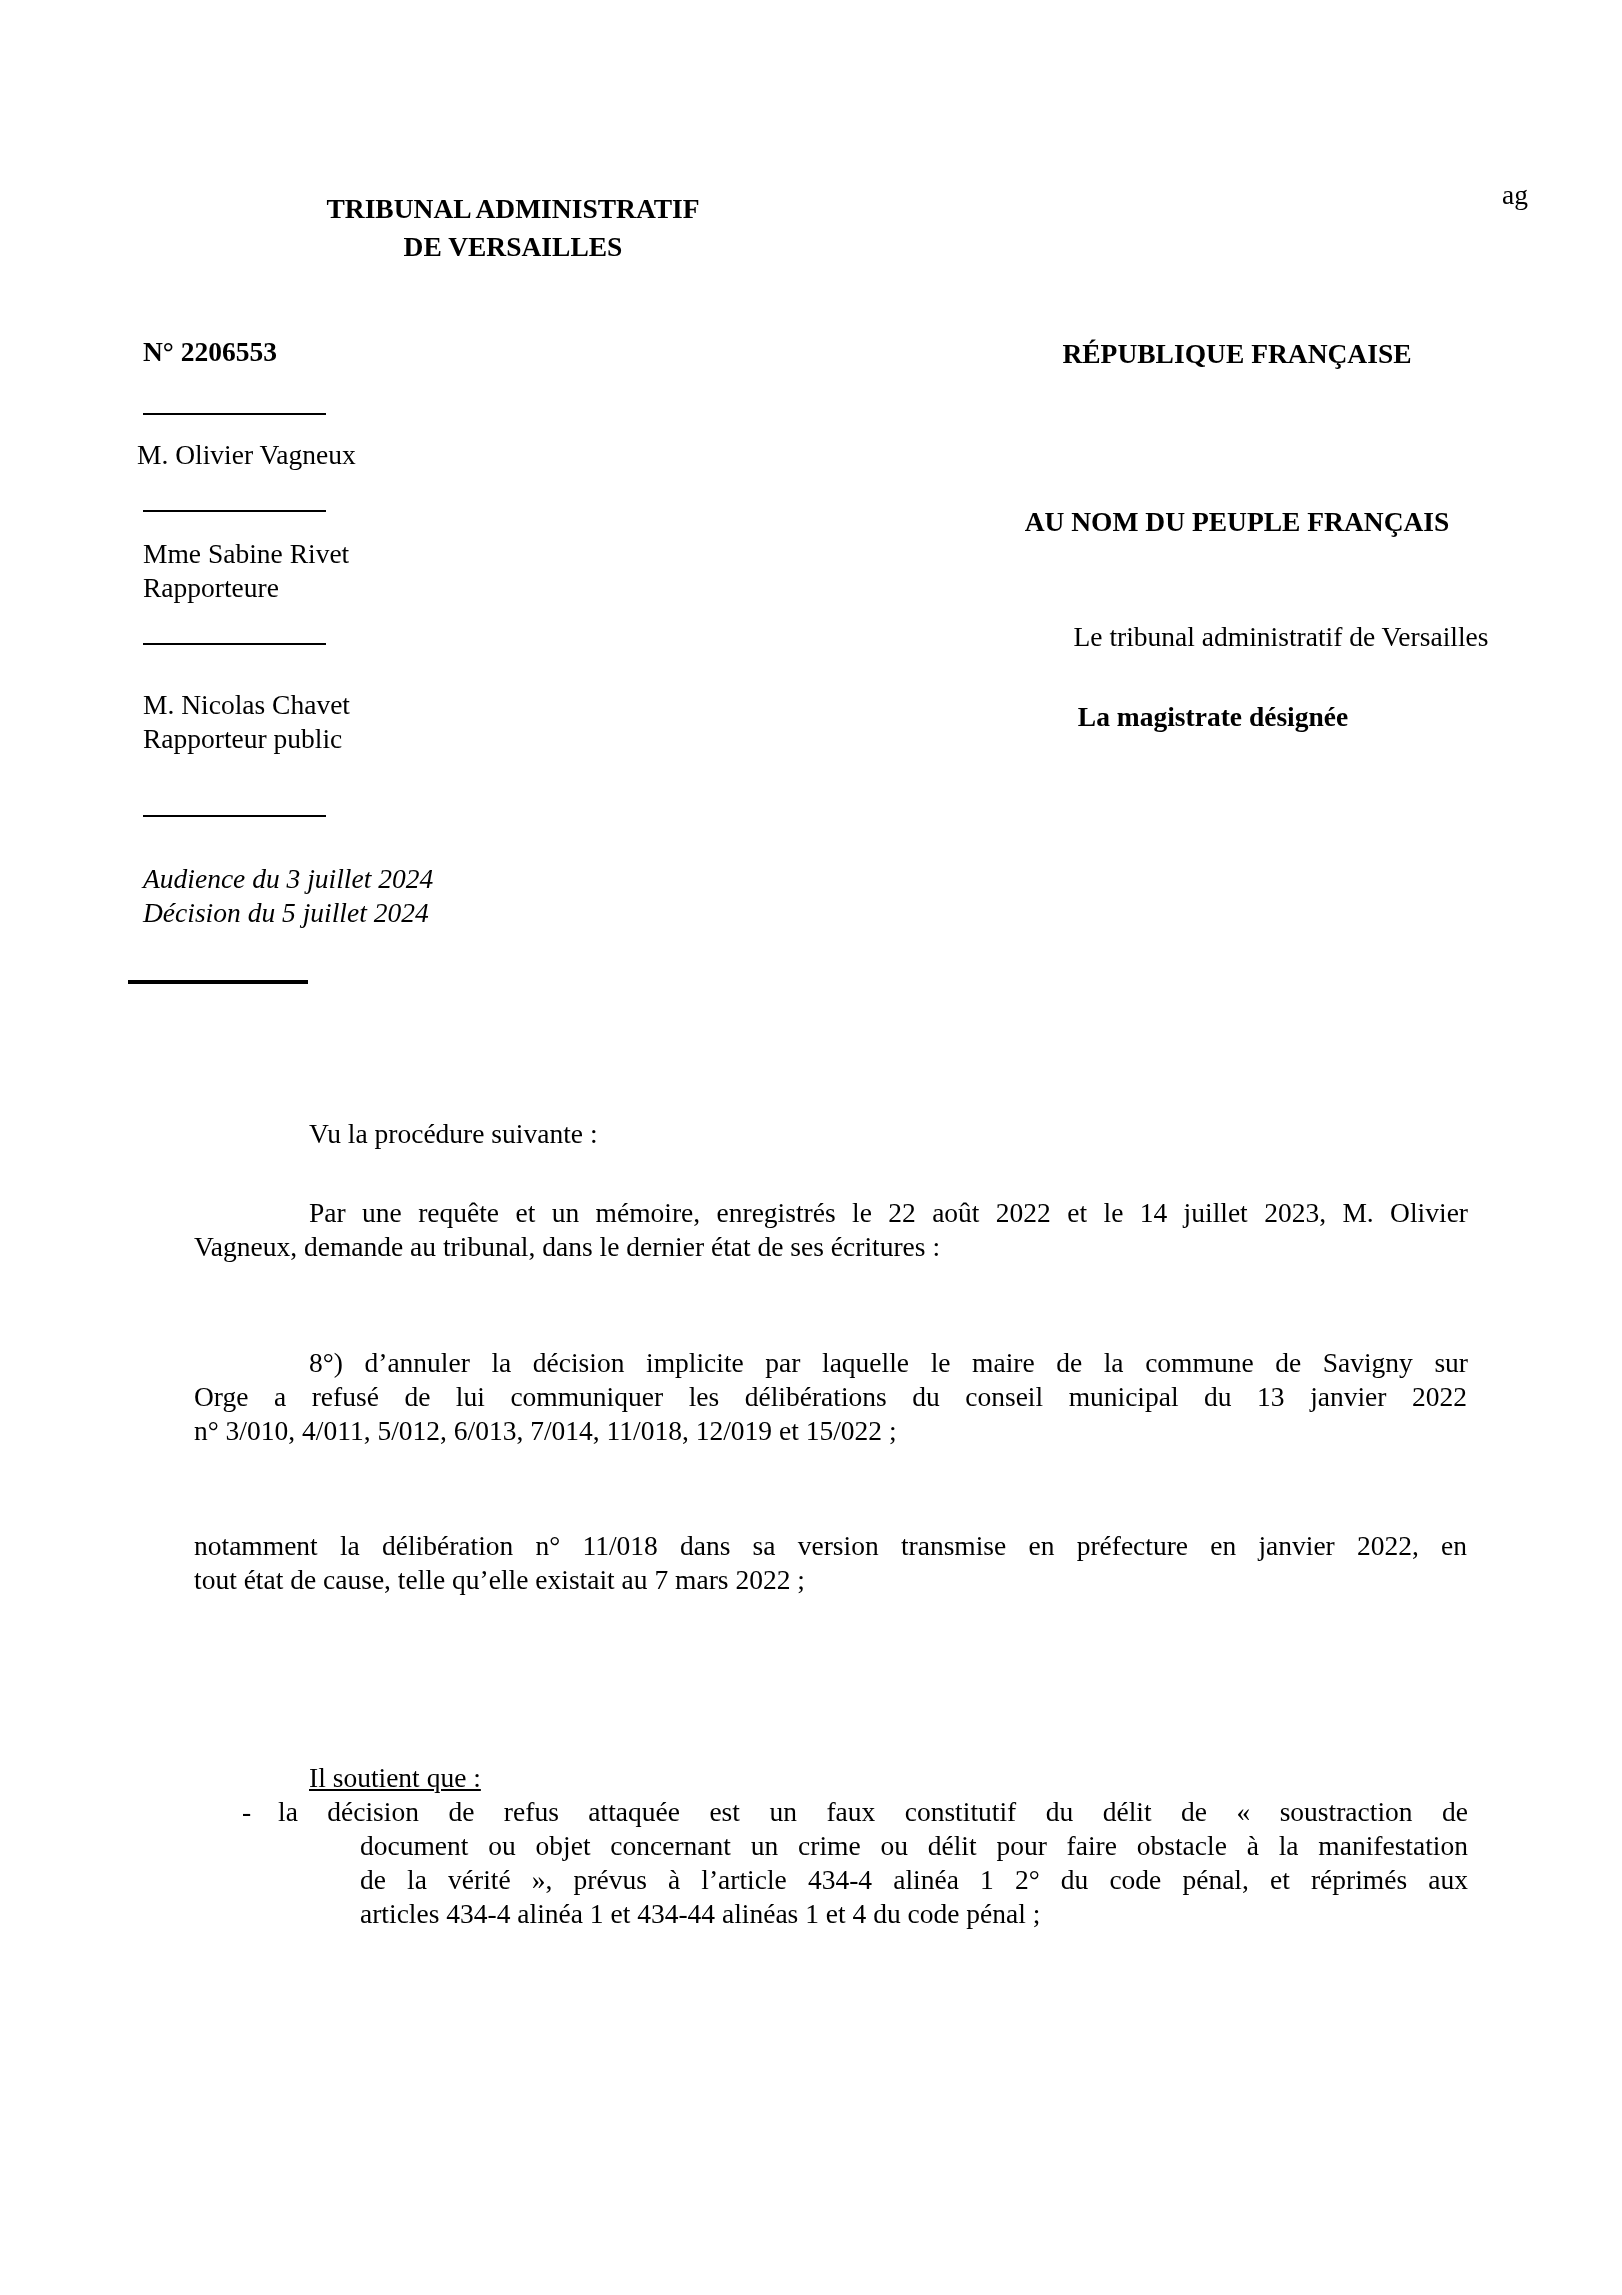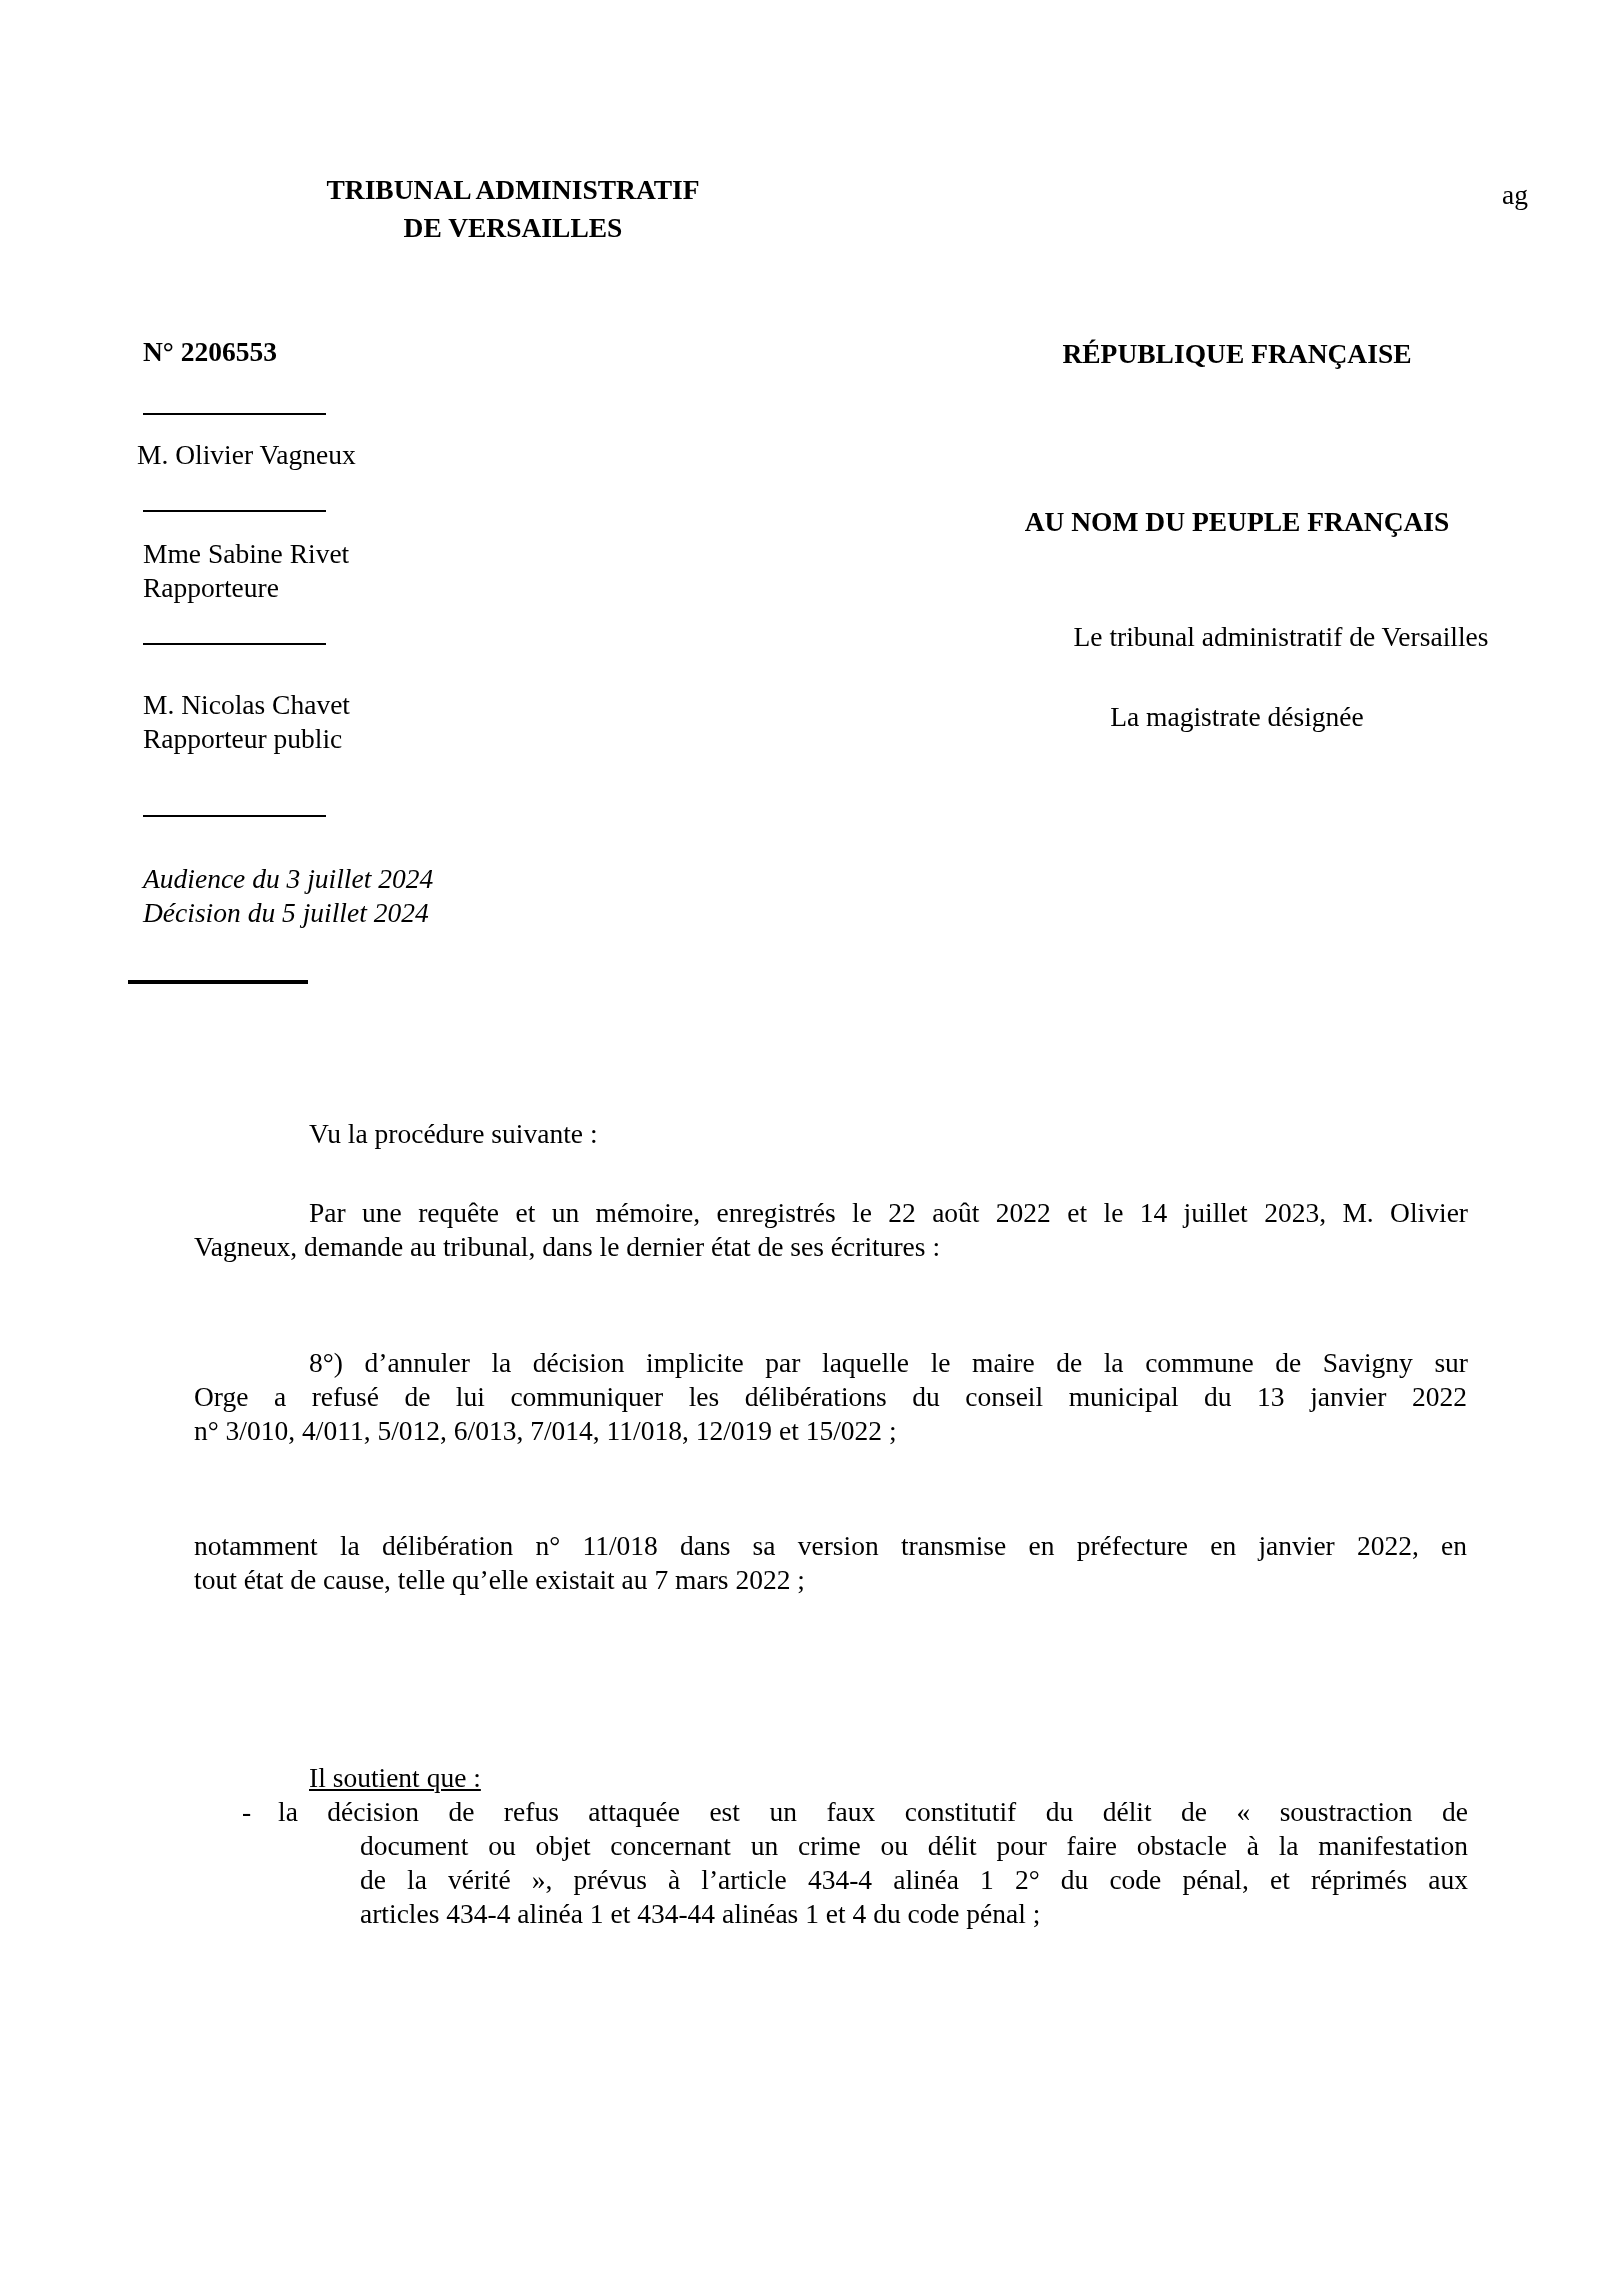--- a/index.html
+++ b/index.html
@@ -31,21 +31,21 @@
     background: #000000;
   }
   
   .jl {
     text-align: justify;
     text-align-last: justify;
   }
   .lastline { text-align: left; }
   .body-col { width: 1273px; }
   .indent-line { margin-left: 115px; }
-  .hdr { line-height: 38px; }
+  .hdr { line-height: 38px; margin-top: 19px; }
 </style>
 </head>
 <body>
 
 <div class="abs bold center hdr" style="left:287px; top:171px; width:452px;">
   <div>TRIBUNAL ADMINISTRATIF</div>
   <div>DE VERSAILLES</div>
 </div>
 
 <div class="abs" style="left:1502px; top:178px;">ag</div>
@@ -78,21 +78,21 @@
 </div>
 
 <div class="sepline-thick" style="left:128px; top:980px; width:180px;"></div>
 
 <div class="abs bold center" style="left:936px; top:337px; width:602px;">RÉPUBLIQUE FRANÇAISE</div>
 
 <div class="abs bold center" style="left:936px; top:505px; width:602px;">AU NOM DU PEUPLE FRANÇAIS</div>
 
 <div class="abs center" style="left:980px; top:620px; width:602px;">Le tribunal administratif de Versailles</div>
 
-<div class="abs center" style="left:936px; top:700px; width:602px;">La magistrate désignée</div>
+<div class="abs center" style="left:912px; top:700px; width:602px;font-weight:bold;">La magistrate désignée</div>
 
 <div class="abs body-col" style="left:194px; top:1117px;">
   <div class="indent-line">Vu la procédure suivante :</div>
 </div>
 
 <div class="abs body-col" style="left:194px; top:1196px;">
   <div class="jl indent-line" style="width:1159px;">Par une requête et un mémoire, enregistrés le 22 août 2022 et le 14 juillet 2023, M. Olivier</div>
   <div class="lastline">Vagneux, demande au tribunal, dans le dernier état de ses écritures :</div>
 </div>
 

